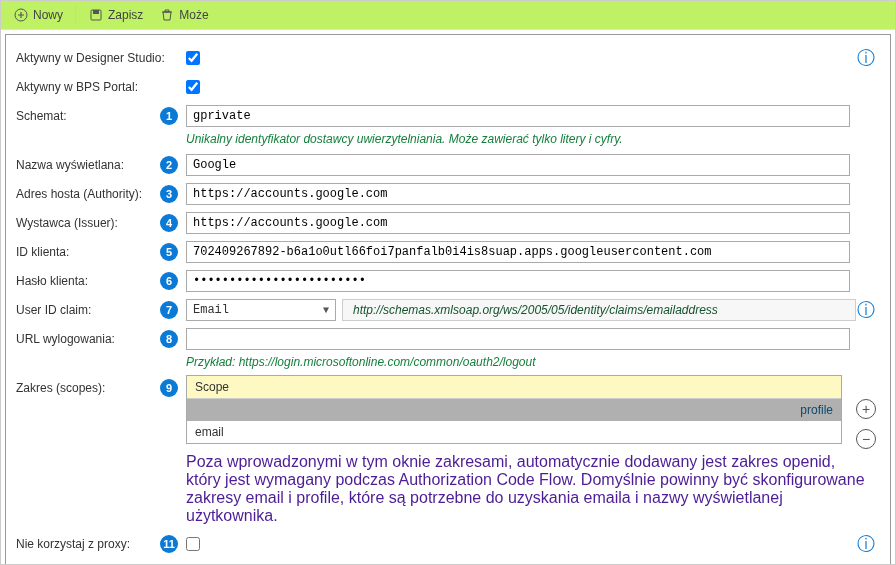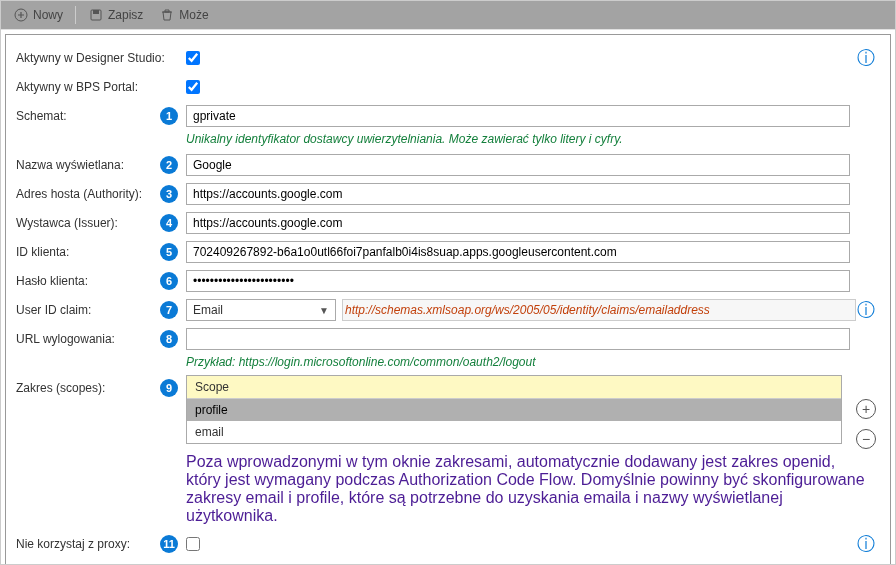--- a/index.html
+++ b/index.html
@@ -12,21 +12,21 @@
     height: 565px;
     border: 1px solid #ccc;
     overflow: hidden;
   }
   .toolbar {
     display: flex;
     align-items: center;
     padding: 4px 8px;
     gap: 8px;
     border-bottom: 1px solid #e0e0e0;
-    background: #a3a3a3;
+    background: #bef264;
   }
   .tbtn {
     display: inline-flex;
     align-items: center;
     gap: 4px;
     padding: 2px 4px;
     cursor: pointer;
     color: #444;
   }
   .tbtn svg { width: 16px; height: 16px; }
@@ -69,21 +69,21 @@
     flex: 1;
     display: flex;
     align-items: center;
     gap: 6px;
   }
   input[type="text"], input[type="password"], .select-like {
     flex: 1;
     border: 1px solid #aaa;
     padding: 3px 6px;
     height: 22px;
-    font-family: Liberation Sans, sans-serif;
+    font-family: Liberation Mono, monospace;
     font-size: 12px;
     background: #fff;
   }
   .select-like {
     display: flex;
     align-items: center;
     justify-content: space-between;
     max-width: 150px;
     min-width: 150px;
     cursor: pointer;
@@ -102,24 +102,24 @@
   }
   .hint-wide {
     color: #4c1d95;
     margin: 4px 0 6px 170px;
     font-size: 16px;
     max-width: 680px;
   }
   .readonly-input {
     flex: 1;
     border: 1px solid #ccc;
-    padding: 3px 2px;
+    padding: 3px 10px;
     height: 22px;
     background: #f7f7f7;
-    color: #c2410c;
+    color: #14532d;
     font-style: italic;
   }
   .info-icon {
     color: #0a7ad6;
     font-size: 18px;
     width: 20px;
     text-align: center;
     cursor: pointer;
   }
   .row-rel { position: relative; }
@@ -131,21 +131,22 @@
     background: #fef9c3;
     padding: 4px 8px;
     border-bottom: 1px solid #ccc;
   }
   .scope-row {
     padding: 4px 8px;
     cursor: pointer;
   }
   .scope-row.selected {
     background: #b0b0b0;
-    color: #000000;
+    color: #0c4a6e;
+    text-align: right;
   }
   .scope-side {
     display: flex;
     flex-direction: column;
     justify-content: flex-start;
     gap: 10px;
     padding-left: 8px;
     padding-top: 24px;
   }
   .circle-btn {

